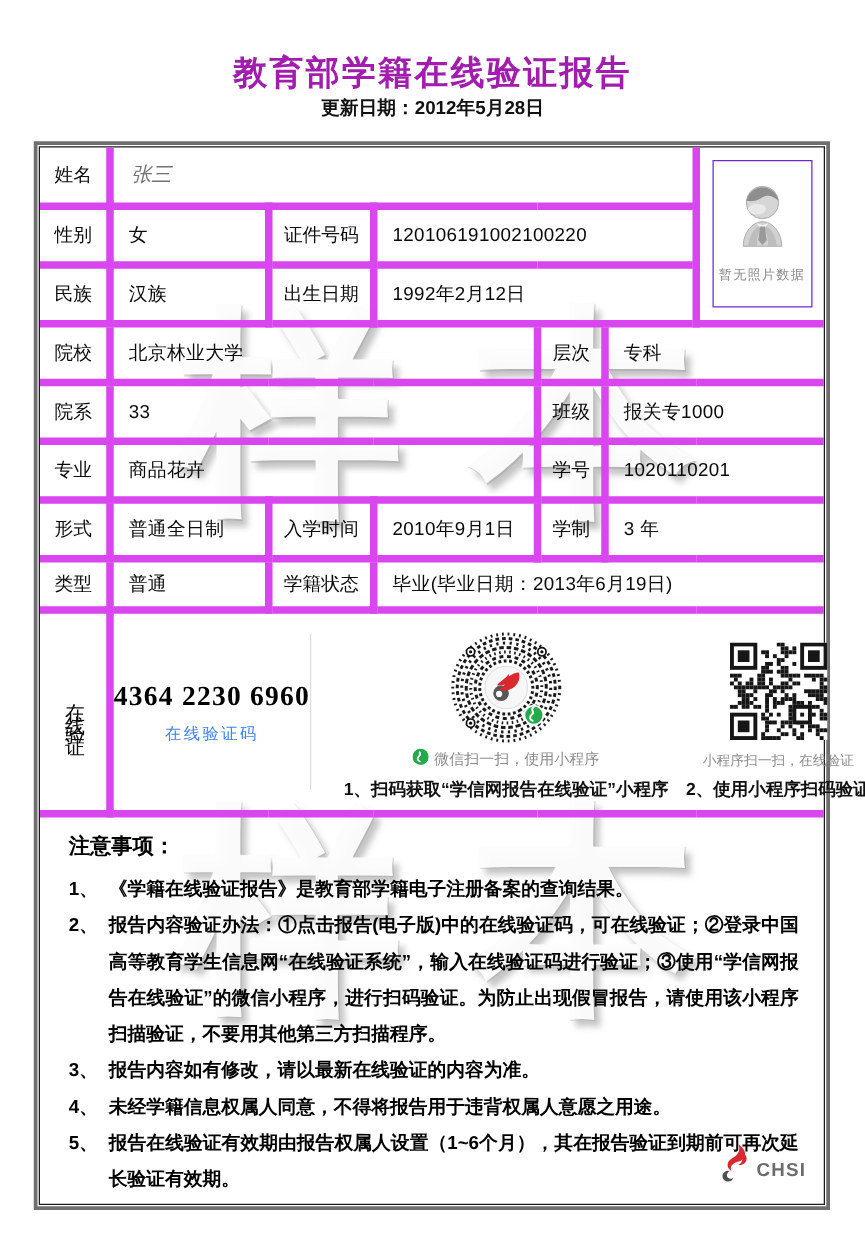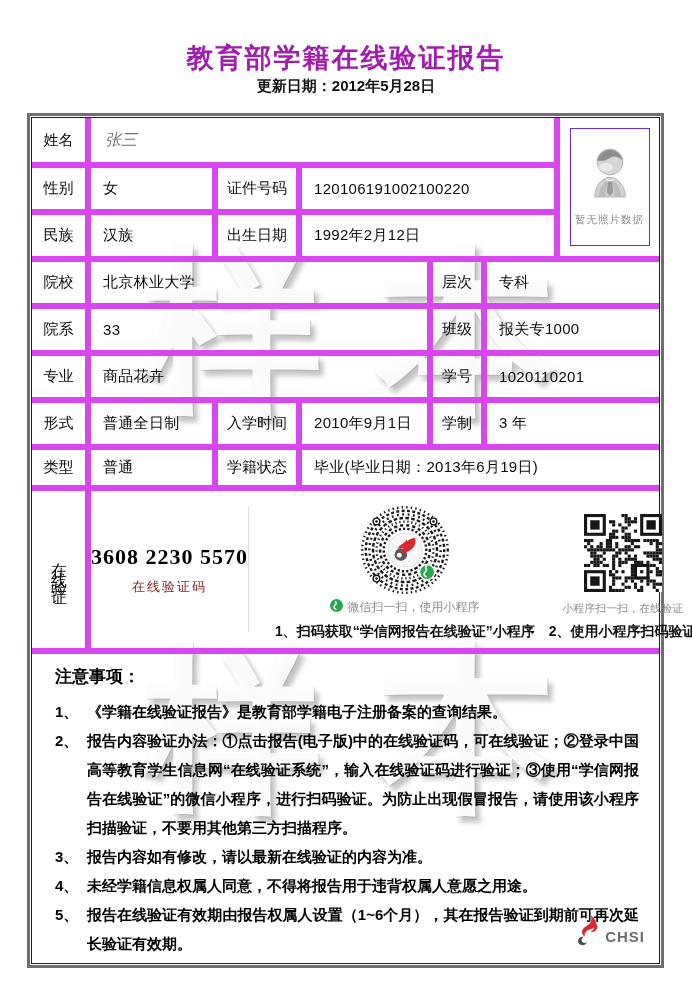--- a/index.html
+++ b/index.html
@@ -77,21 +77,21 @@
   td.verify-cell { padding:0; }
   .verify-flex { display:flex; height:157px; align-items:stretch; }
   .code-block {
     width:157px; flex:0 0 157px; display:flex; flex-direction:column;
     align-items:center; justify-content:center;
   }
   .verify-code {
     font-family:"Liberation Serif", serif; font-weight:700;
     font-size:22px; color:#000; letter-spacing:1px; cursor:pointer;
   }
-  .verify-code-label { margin-top:8px; font-size:13px; color:#7f1d1d; letter-spacing:2px; }
+  .verify-code-label { margin-top:8px; font-size:13px; color:#3b82f6; letter-spacing:2px; }
   .vdivider { width:1px; background:#dedede; margin:16px 0; flex:0 0 1px; }
   .qr-col {
     display:flex; flex-direction:column; align-items:center;
     justify-content:flex-end; padding-bottom:7px;
   }
   .qr-col-a { flex:1.5; padding-left:26px; }
   .qr-col-b { flex:1;   padding-left:14px; }
   .qr-caption {
     margin-top:3px; font-size:12px; color:#8c8c8c;
     display:flex; align-items:flex-start; gap:4px; white-space:nowrap;
@@ -199,21 +199,21 @@
         <td class="lbl">学籍状态</td>
         <td colspan="4" class="val">毕业(毕业日期：2013年6月19日)</td>
       </tr>
       <tr class="r9">
         <td class="lbl">
           <span class="vertical-label">在线验证</span>
         </td>
         <td colspan="6" class="verify-cell">
           <div class="verify-flex">
             <div class="code-block">
-              <div class="verify-code">3608 2230 5570</div>
+              <div class="verify-code">4364 2230 6960</div>
               <div class="verify-code-label">在线验证码</div>
             </div>
             <div class="vdivider"></div>
             <div class="qr-col qr-col-a">
               <svg class="qr-circle" width="92" height="92" viewBox="0 0 100 100">
                 <g fill="none" stroke="#1a1a1a" stroke-width="2.6">
                   <circle cx="50" cy="50" r="46.5" stroke-dasharray="1.6 3.4"></circle>
                   <circle cx="50" cy="50" r="42.6" stroke-dasharray="3.2 2.6" transform="rotate(15 50 50)"></circle>
                   <circle cx="50" cy="50" r="38.7" stroke-dasharray="2 3.8" transform="rotate(42 50 50)"></circle>
                   <circle cx="50" cy="50" r="34.8" stroke-dasharray="4 2.4" transform="rotate(70 50 50)"></circle>

